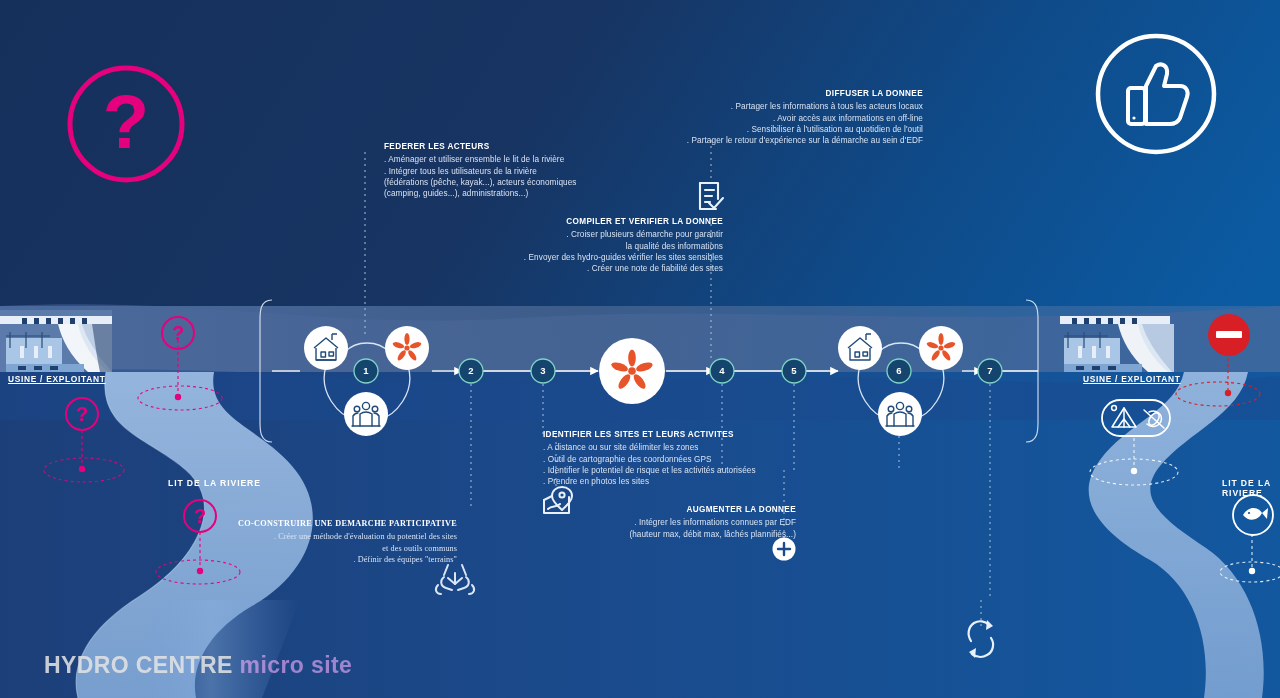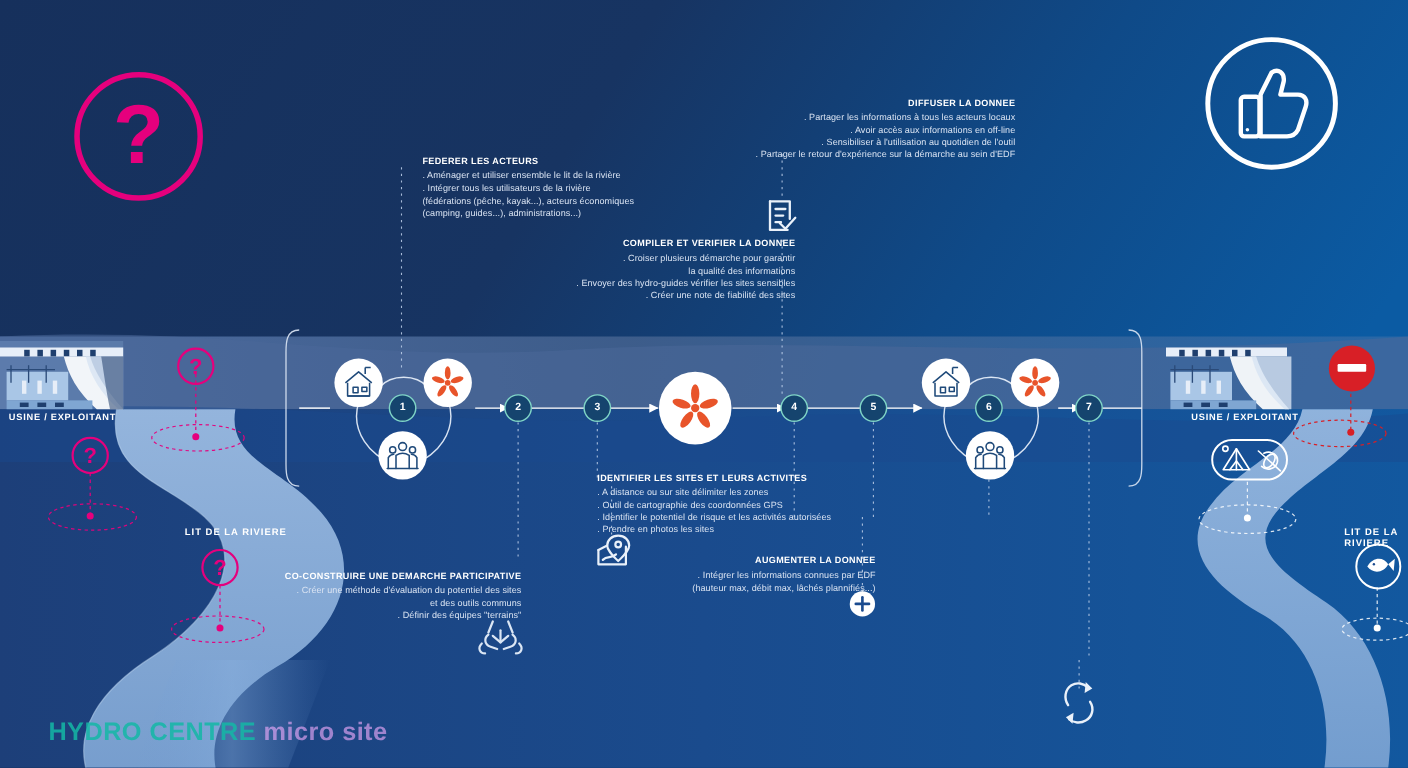--- a/index.html
+++ b/index.html
@@ -14,24 +14,24 @@
   svg.layer{display:block;}
 
   
   .txt{position:absolute;color:#d9e3f2;font-size:8.2px;line-height:11.3px;letter-spacing:.08px;}
   .txt .h{display:block;color:#ffffff;font-weight:bold;font-size:8.2px;letter-spacing:.35px;margin-bottom:2px;}
   .txt.r{text-align:right;}
   .txt.l{text-align:left;}
   .txt .ln{display:block;white-space:nowrap;}
 
   .riverlabel{position:absolute;color:#ffffff;font-weight:bold;font-size:8.6px;letter-spacing:.9px;margin-left:27px;}
-  .plantlabel{position:absolute;color:#ffffff;font-weight:bold;font-size:8.4px;letter-spacing:.7px;}
+  .plantlabel{position:absolute;color:#ffffff;font-weight:bold;font-size:8.4px;letter-spacing:.7px;text-decoration:underline;}
 
   .brand{position:absolute;left:44px;top:652px;font-size:23px;letter-spacing:.4px;white-space:nowrap;}
-  .brand .b1{font-weight:bold;color:#14b8a6;opacity:.85;margin-top:20px;}
+  .brand .b1{font-weight:bold;color:#e5e5e5;opacity:.85;margin-top:20px;}
   .brand .b2{font-weight:bold;color:#f0abfc;opacity:.62;}
 
   .num{position:absolute;font-size:9.5px;font-weight:bold;color:#ffffff;
        width:24px;text-align:center;line-height:24px;}
 </style>
 </head>
 <body>
 
 <div class="stage">
 
@@ -491,21 +491,21 @@
   </div>
 
   <div class="txt l" style="left:543px;top:429px;width:280px;">
     <span class="h">IDENTIFIER LES SITES ET LEURS ACTIVITES</span>
     <span class="ln">. A distance ou sur site délimiter les zones</span>
     <span class="ln">. Outil de cartographie des coordonnées GPS</span>
     <span class="ln">. Identifier le potentiel de risque et les activités autorisées</span>
     <span class="ln">. Prendre en photos les sites</span>
   </div>
 
-  <div class="txt r" style="left:229px;top:518px;width:245px;">
+  <div class="txt r" style="left:212px;top:518px;width:245px;font-family:Liberation Serif, serif;">
     <span class="h">CO-CONSTRUIRE UNE DEMARCHE PARTICIPATIVE</span>
     <span class="ln">. Créer une méthode d'évaluation du potentiel des sites</span>
     <span class="ln">et des outils communs</span>
     <span class="ln">. Définir des équipes "terrains"</span>
   </div>
 
   <div class="txt r" style="left:610px;top:504px;width:186px;text-align:right;">
     <span class="h">AUGMENTER LA DONNEE</span>
     <span class="ln">. Intégrer les informations connues par EDF</span>
     <span class="ln">(hauteur max, débit max, lâchés plannifiés...)</span>

